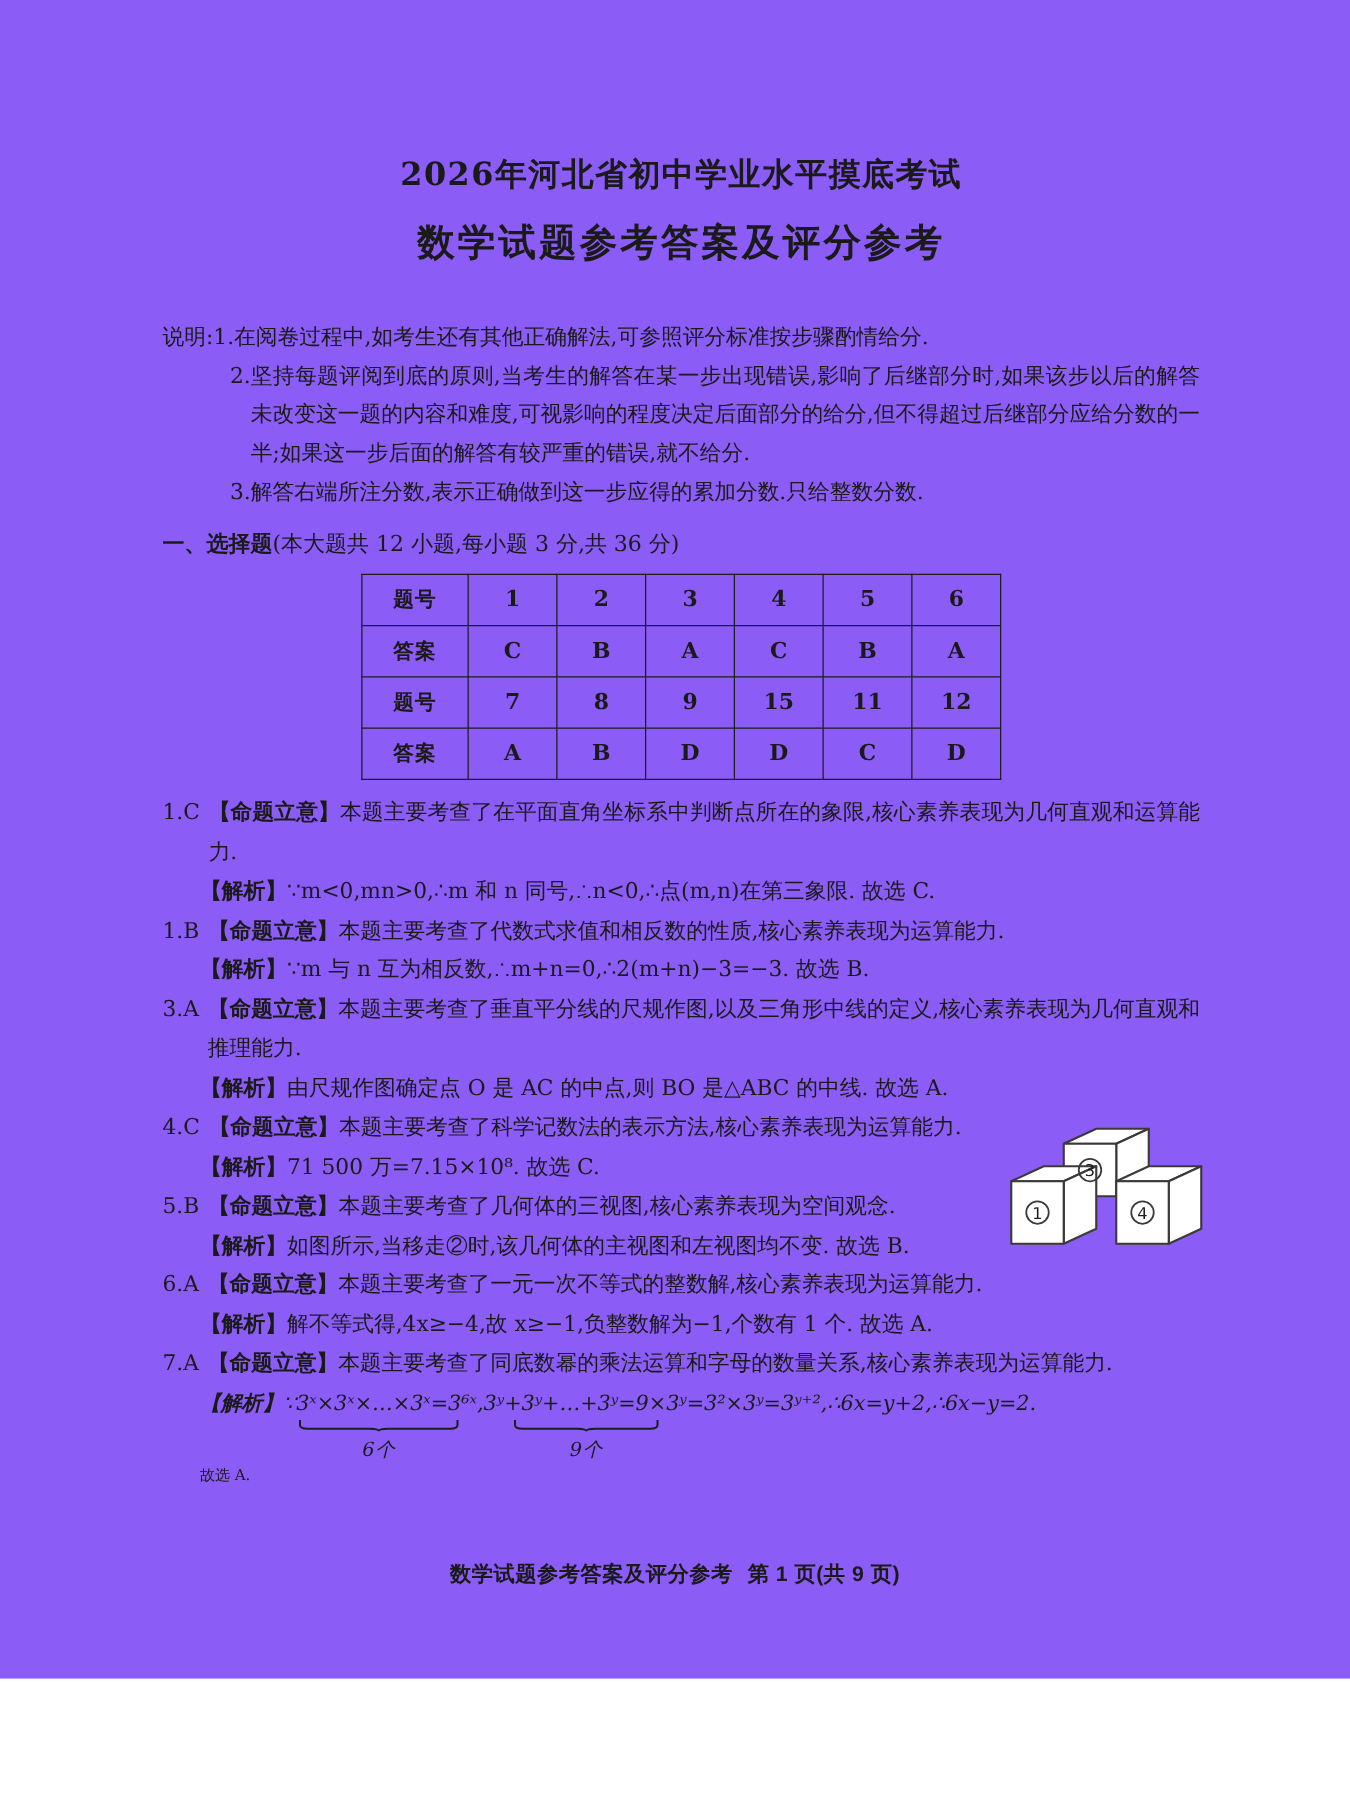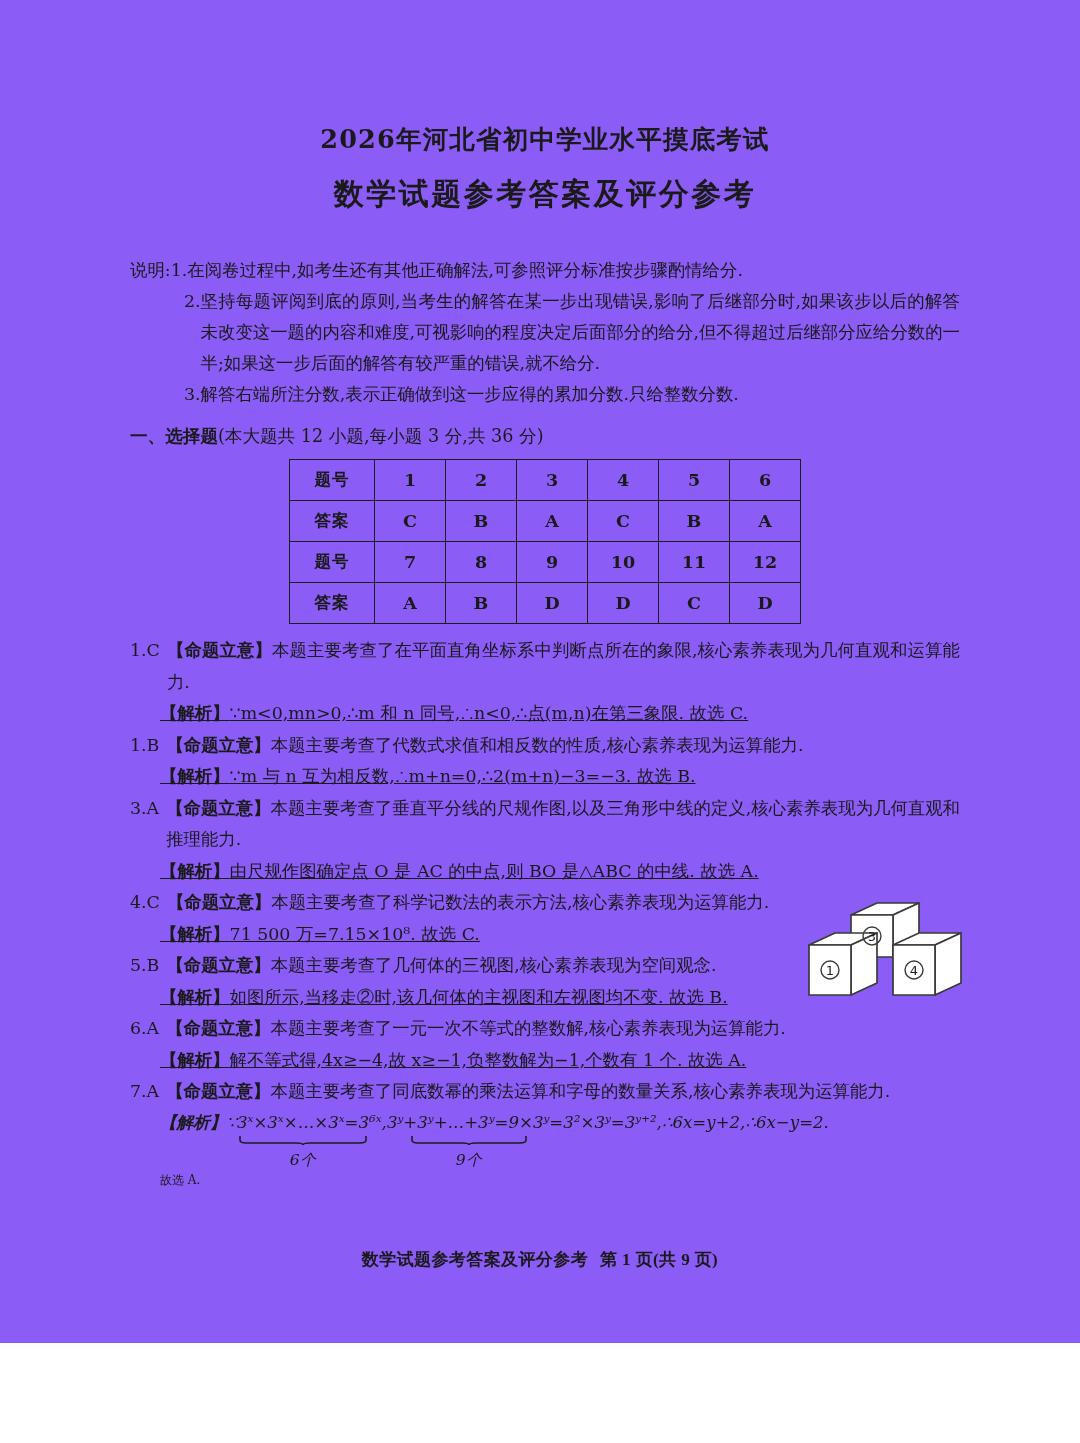--- a/index.html
+++ b/index.html
@@ -102,21 +102,21 @@
     line-height: 31.5px;
     position: relative;
   }
   .sol-first { display: flex; }
   .sol-tag {
     flex: 0 0 auto;
     white-space: nowrap;
     padding-right: 7px;
   }
   .sol-text { flex: 1 1 auto; text-align: justify; }
-  .sol-an { padding-left: 30px; text-align: justify; text-decoration: underline; }
+  .sol-an { padding-left: 30px; text-align: justify; }
   .bk { font-weight: bold; font-family: "DejaVu Sans","Liberation Sans",sans-serif; }
 
   
   .formula-block {
     padding-left: 30px;
     position: relative;
     line-height: 30px;
     font-style: italic;
   }
   .formula-line { white-space: nowrap; font-size: 16.6px; }
@@ -158,21 +158,21 @@
     left: 0;
     right: 0;
     top: 1248px;
     text-align: center;
     font-size: 17px;
     font-weight: bold;
     letter-spacing: 0.4px;
     font-family: "DejaVu Sans","Liberation Sans",sans-serif;
   }
   .footer .pg {
-    font-family: Liberation Serif, serif;
+    font-family: Liberation Sans, sans-serif;
     margin-left: 12px;
   }
 </style>
 </head>
 <body>
 
 <div class="page">
   <div class="sheet">
 
     <div class="title-line1">2026年河北省初中学业水平摸底考试</div>
@@ -217,21 +217,21 @@
             <td class="val">A</td>
             <td class="val">C</td>
             <td class="val">B</td>
             <td class="val">A</td>
           </tr>
           <tr>
             <td class="hdr">题号</td>
             <td class="val">7</td>
             <td class="val">8</td>
             <td class="val">9</td>
-            <td class="val">10</td>
+            <td class="val">15</td>
             <td class="val">11</td>
             <td class="val">12</td>
           </tr>
           <tr>
             <td class="hdr">答案</td>
             <td class="val">A</td>
             <td class="val">B</td>
             <td class="val">D</td>
             <td class="val">D</td>
             <td class="val">C</td>

